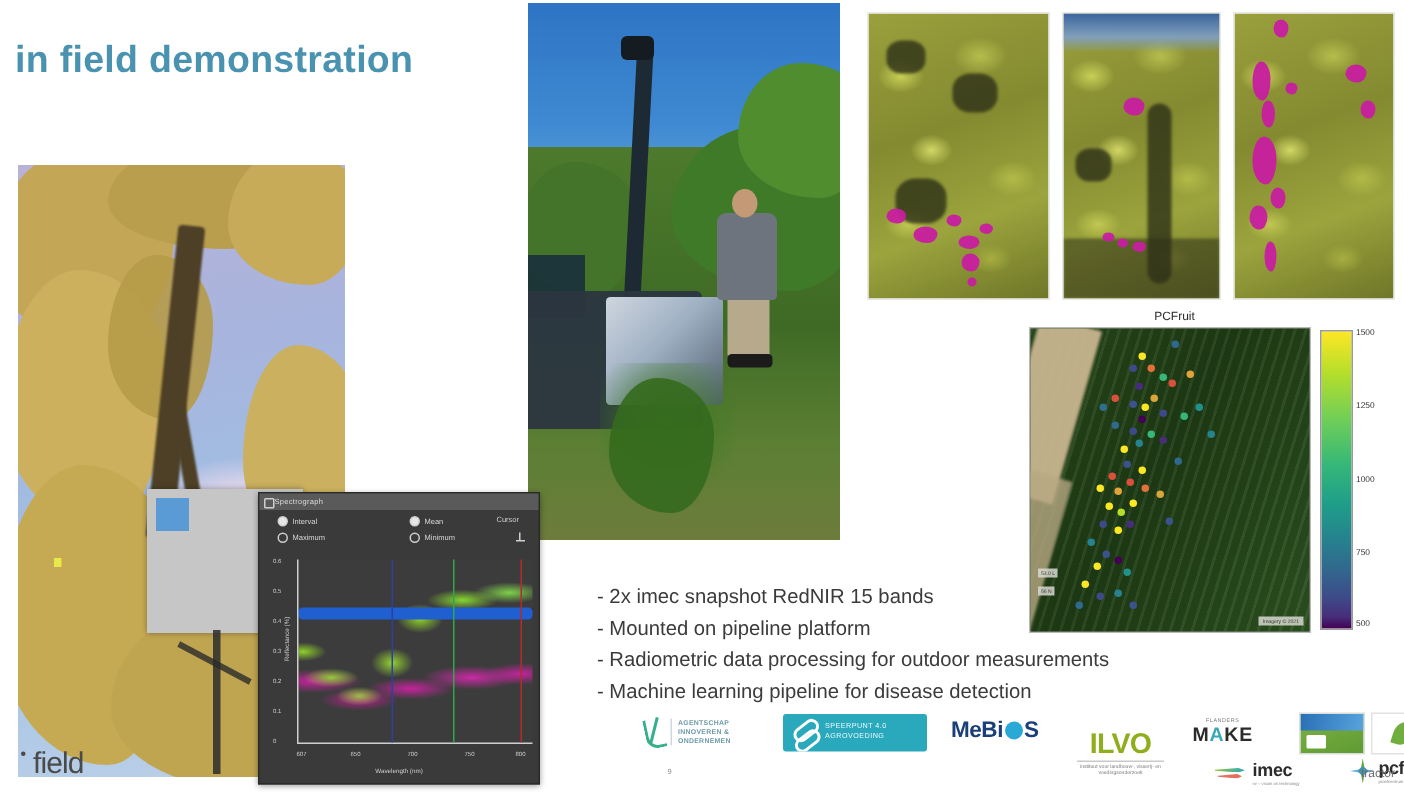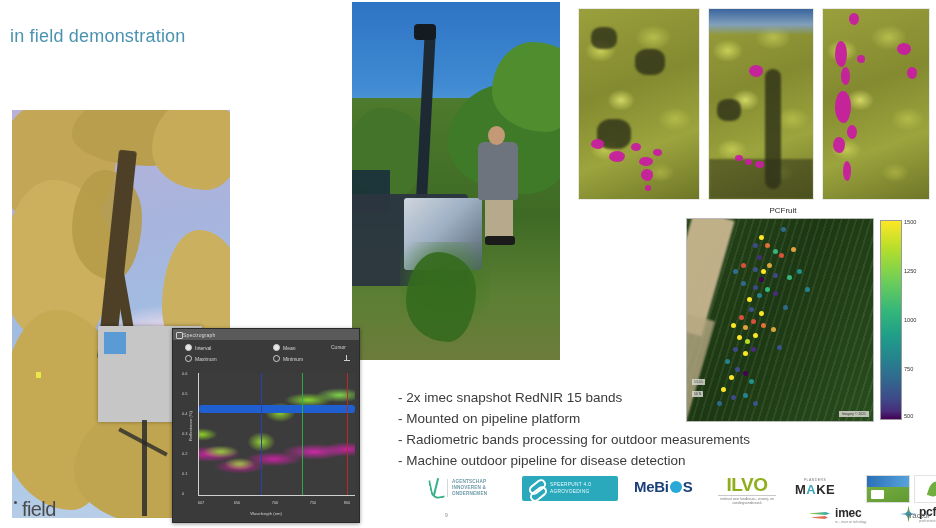--- a/index.html
+++ b/index.html
@@ -1,22 +1,22 @@
 <!DOCTYPE html>
 <html><head>
 <meta charset="utf-8">
 <style>
   html,body{margin:0;padding:0;background:#fff;}
   body{width:936px;height:528px;position:relative;overflow:hidden;
        font-family:"Liberation Sans",sans-serif;color:#333;}
   .slide{position:absolute;inset:0;background:#ffffff;}
 
   
-  .title-main{position:absolute;left:10px;top:26px;font-size:18px;color:#4a93b0;
-     letter-spacing:.2px;font-weight:400;white-space:nowrap;}
+  .title-main{position:absolute;left:10px;top:26px;font-size:25px;color:#4a93b0;
+     letter-spacing:.2px;font-weight:700;white-space:nowrap;}
   .title-sub{position:absolute;left:8px;top:63px;font-size:20px;color:#3a3a3a;
      background:#fff;padding:2px 6px 3px 4px;white-space:nowrap;font-weight:400;z-index:9;}
 
   
   .photo{position:absolute;overflow:hidden;background:#5a6a3a;}
 
   
   #photo-canopy{left:12px;top:110px;width:218px;height:408px;}
   .sky{position:absolute;inset:0;
     background:
@@ -350,22 +350,22 @@
     <div class="vline" style="left:129px;background:#2fa84a;"></div>
     <div class="vline" style="left:174px;background:#b52a2a;"></div>
 
     <div class="sp-ylab">Reflectance (%)</div>
     <div class="sp-xlab">Wavelength (nm)</div>
   </div>
 
   <div id="bullets">
     <div>- 2x imec snapshot RedNIR 15 bands</div>
     <div>- Mounted on pipeline platform</div>
-    <div>- Radiometric bands processing for outdoor measurements</div>
-    <div>- Machine outdoor pipeline for disease detection</div>
+    <div>- Radiometric data processing for outdoor measurements</div>
+    <div>- Machine learning pipeline for disease detection</div>
   </div>
 
   <div id="pcfruit">
     <div class="pcf-title">PCFruit</div>
     <div class="pcf-map">
       <div class="field"></div>
       <div class="dirt"></div>
       <div class="dirt2"></div>
 
       <div class="dot" style="left:94px;top:8px;background:#31688e;"></div>
@@ -455,21 +455,21 @@
         </span>
       </div>
     </div>
 
     <div class="logo mebios" style="left:224px;top:6px;">
       <span>MeBi</span>
       <span class="o"></span>
       <span>S</span>
     </div>
 
-    <div class="logo" style="left:308px;top:4px;">
+    <div class="logo" style="left:308px;top:16px;">
       <span class="ilvo-wrap">
         <span class="ilvo" style="display:block;">ILVO</span>
         <span class="ilvo-sub" style="display:block;width:58px;">instituut voor landbouw-, visserij- en voedingsonderzoek</span>
       </span>
     </div>
 
     <div class="logo" style="left:385px;top:6px;">
       <span class="make-wrap">
         <span class="make-top" style="display:block;">FLANDERS</span>
         <span class="make" style="display:block;"><span>M</span><span class="a">A</span><span>KE</span></span>

